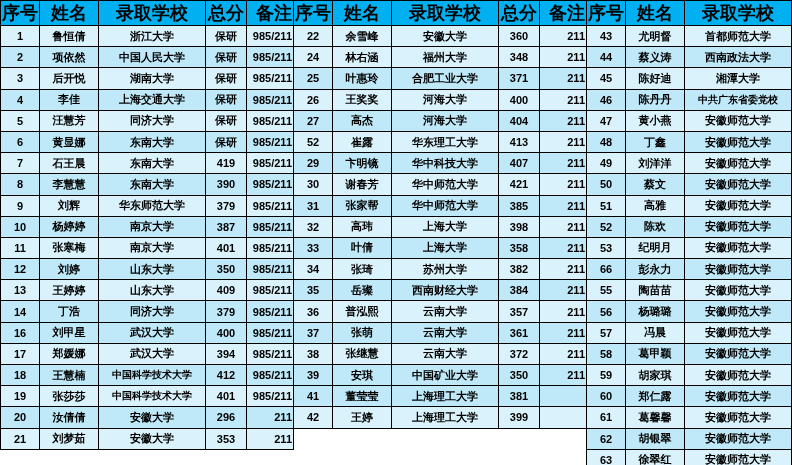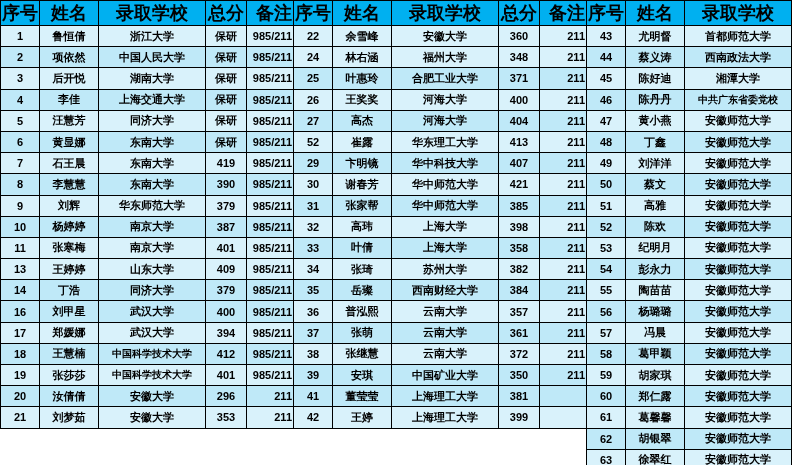--- a/index.html
+++ b/index.html
@@ -123,20 +123,27 @@
             <td class="c-score">387</td>
             <td class="c-note">985/211</td>
           </tr>
           <tr class="odd">
             <td class="c-no">11</td>
             <td class="c-name">张寒梅</td>
             <td class="c-school">南京大学</td>
             <td class="c-score">401</td>
             <td class="c-note">985/211</td>
           </tr>
+          <tr class="even">
+            <td class="c-no">12</td>
+            <td class="c-name">刘婷</td>
+            <td class="c-school">山东大学</td>
+            <td class="c-score">350</td>
+            <td class="c-note">985/211</td>
+          </tr>
           <tr class="odd">
             <td class="c-no">13</td>
             <td class="c-name">王婷婷</td>
             <td class="c-school">山东大学</td>
             <td class="c-score">409</td>
             <td class="c-note">985/211</td>
           </tr>
           <tr class="even">
             <td class="c-no">14</td>
             <td class="c-name">丁浩</td>
@@ -411,21 +418,21 @@
             <td class="c-school">安徽师范大学</td>
             <td class="c-score">347</td>
           </tr>
           <tr class="odd">
             <td class="c-no">53</td>
             <td class="c-name">纪明月</td>
             <td class="c-school">安徽师范大学</td>
             <td class="c-score">345</td>
           </tr>
           <tr class="even">
-            <td class="c-no">54</td>
+            <td class="c-no">66</td>
             <td class="c-name">彭永力</td>
             <td class="c-school">安徽师范大学</td>
             <td class="c-score">327</td>
           </tr>
           <tr class="odd">
             <td class="c-no">55</td>
             <td class="c-name">陶苗苗</td>
             <td class="c-school">安徽师范大学</td>
             <td class="c-score">356</td>
           </tr>

